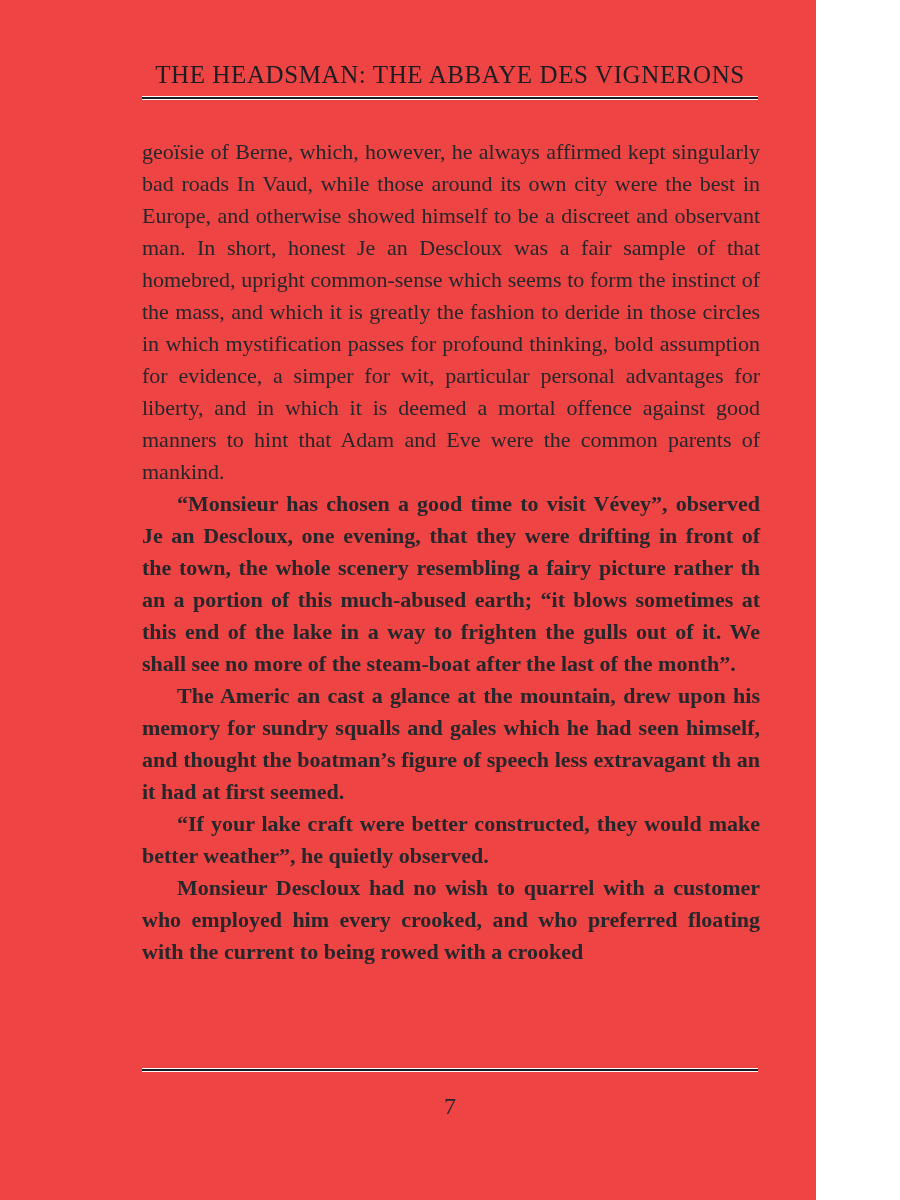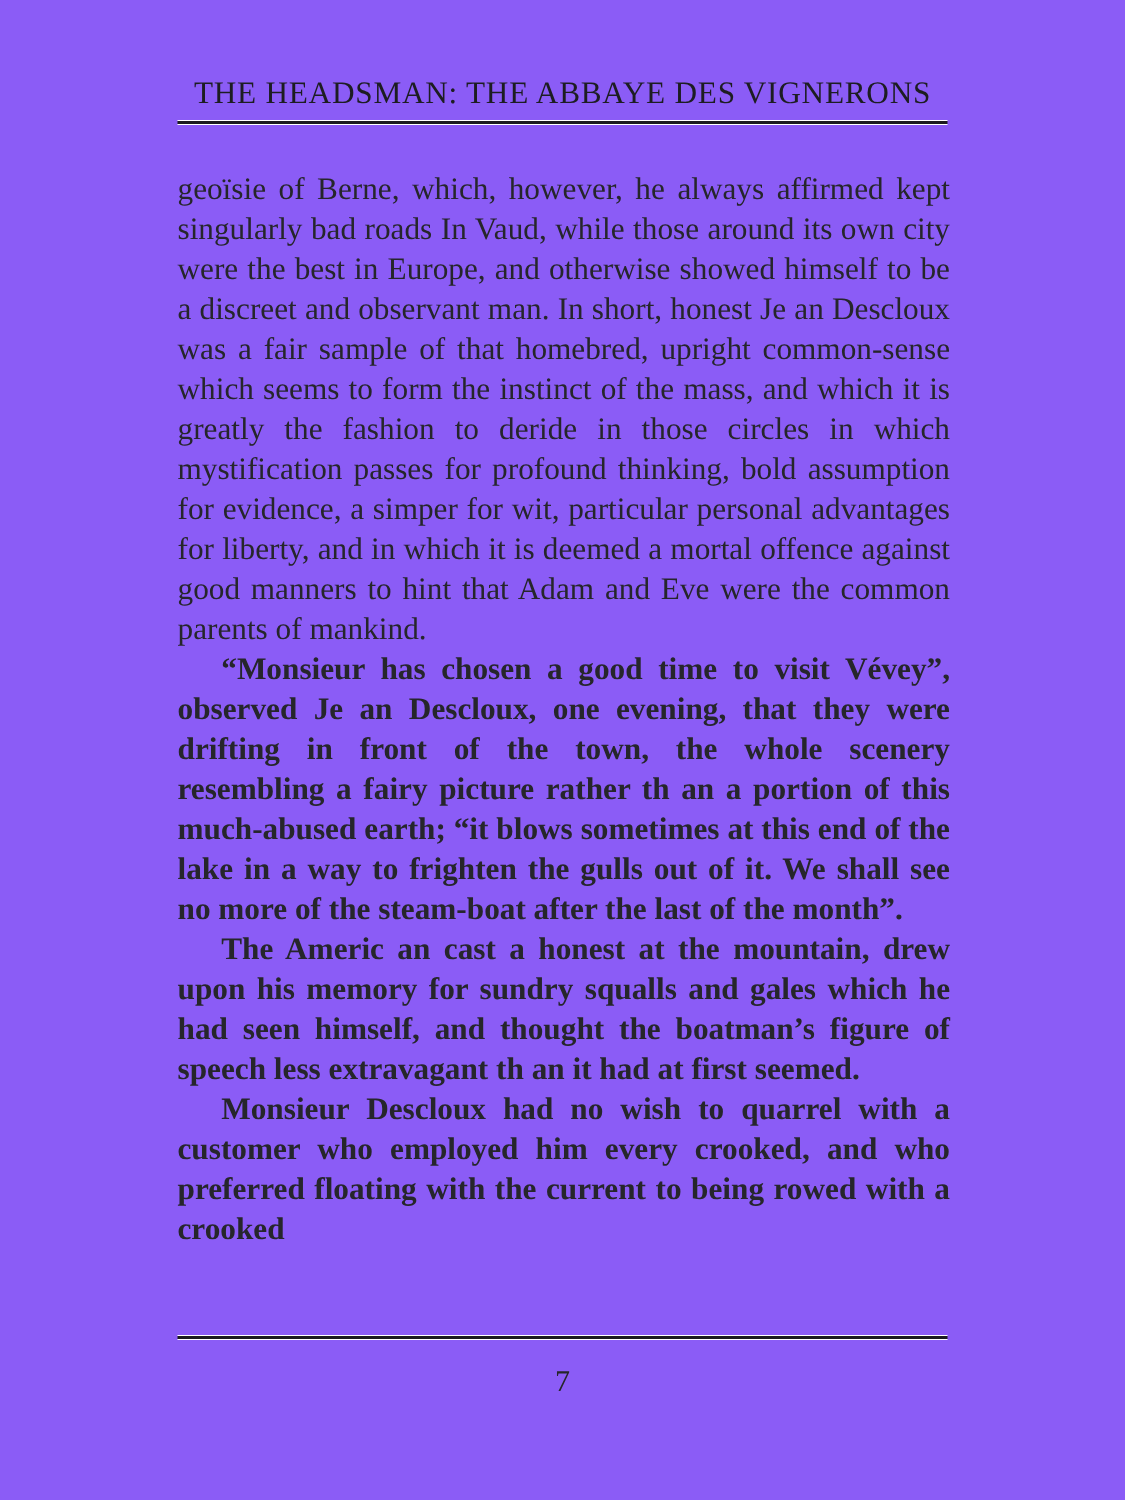--- a/index.html
+++ b/index.html
@@ -3,23 +3,23 @@
 <meta charset="utf-8">
 <style>
   html, body {
     margin: 0;
     padding: 0;
     background: #ffffff;
   }
 
   .page {
     position: relative;
-    width: 900px;
+    width: 816px;
     height: 1200px;
-    background: #8b5cf6;
+    background: #ef4444;
     overflow: hidden;
     font-family: "Liberation Serif", "DejaVu Serif", serif;
     color: #26262b;
   }
 
   
   .header-block {
     position: absolute;
     left: 142px;
     top: 60px;
@@ -55,21 +55,21 @@
   
   .body-block {
     position: absolute;
     left: 142px;
     top: 136px;
     width: 618px;
   }
 
   .para {
     margin: 0;
-    font-size: 25px;
+    font-size: 22px;
     line-height: 32px;
     text-align: justify;
     text-justify: inter-word;
     color: #26262b;
     hyphens: none;
   }
 
   .para.indent {
     text-indent: 35px;
     font-weight: bold;
@@ -110,21 +110,22 @@
 <div class="page">
 
   <div class="header-block">
     <div class="header-title">THE HEADSMAN: THE ABBAYE DES VIGNERONS</div>
     <div class="header-rule"></div>
   </div>
 
   <div class="body-block">
     <p class="para">geoïsie of Berne, which, however, he always affirmed kept sin­gularly bad roads In Vaud, while those around its own city were the best in Europe, and otherwise showed himself to be a discreet and observant man. In short, honest Je an Descloux was a fair sample of that homebred, upright common-sense which seems to form the instinct of the mass, and which it is greatly the fashion to deride in those circles in which mys­tification passes for profound thinking, bold assumption for evidence, a simper for wit, particular personal advantages for liberty, and in which it is deemed a mortal offence against good manners to hint that Adam and Eve were the common parents of mankind.</p>
     <p class="para indent">“Monsieur has chosen a good time to visit Vévey”, observed Je an Descloux, one evening, that they were drift­ing in front of the town, the whole scenery resembling a fairy picture rather th an a portion of this much-abused earth; “it blows sometimes at this end of the lake in a way to frighten the gulls out of it. We shall see no more of the steam-boat af­ter the last of the month”.</p>
-    <p class="para indent">The Americ an cast a honest at the mountain, drew upon his memory for sundry squalls and gales which he had seen himself, and thought the boatman’s figure of speech less ex­travagant th an it had at first seemed.</p>
+    <p class="para indent">The Americ an cast a glance at the mountain, drew upon his memory for sundry squalls and gales which he had seen himself, and thought the boatman’s figure of speech less ex­travagant th an it had at first seemed.</p>
+    <p class="para indent">“If your lake craft were better constructed, they would make better weather”, he quietly observed.</p>
     <p class="para indent">Monsieur Descloux had no wish to quarrel with a cus­tomer who employed him every crooked, and who preferred floating with the current to being rowed with a crooked</p>
   </div>
 
   <div class="footer-block">
     <div class="footer-rule"></div>
     <div class="page-number">7</div>
   </div>
 
 </div>
 

